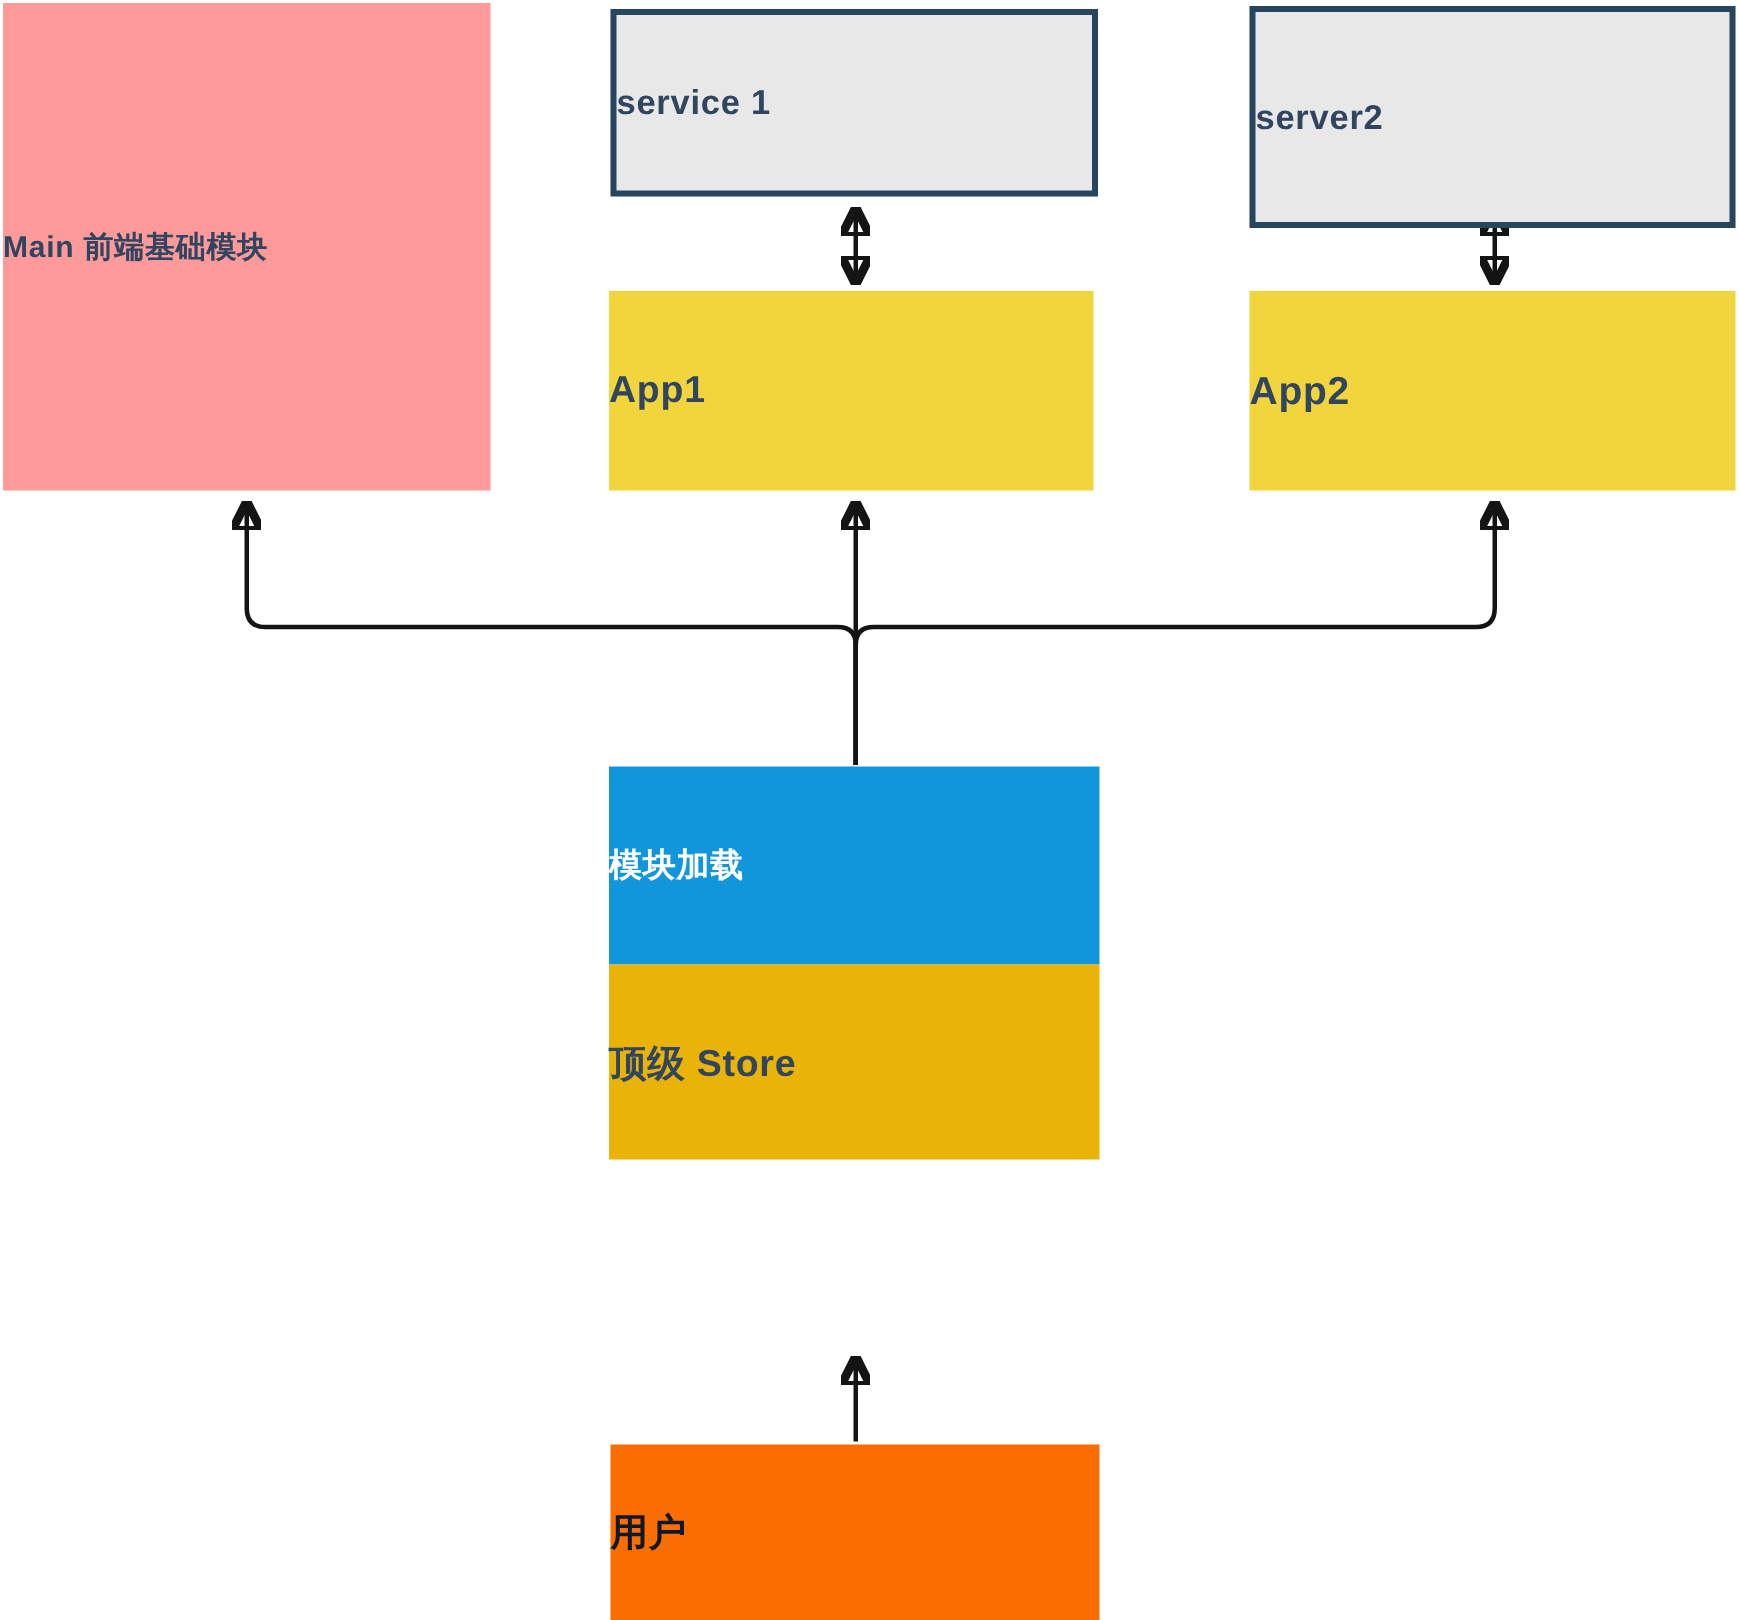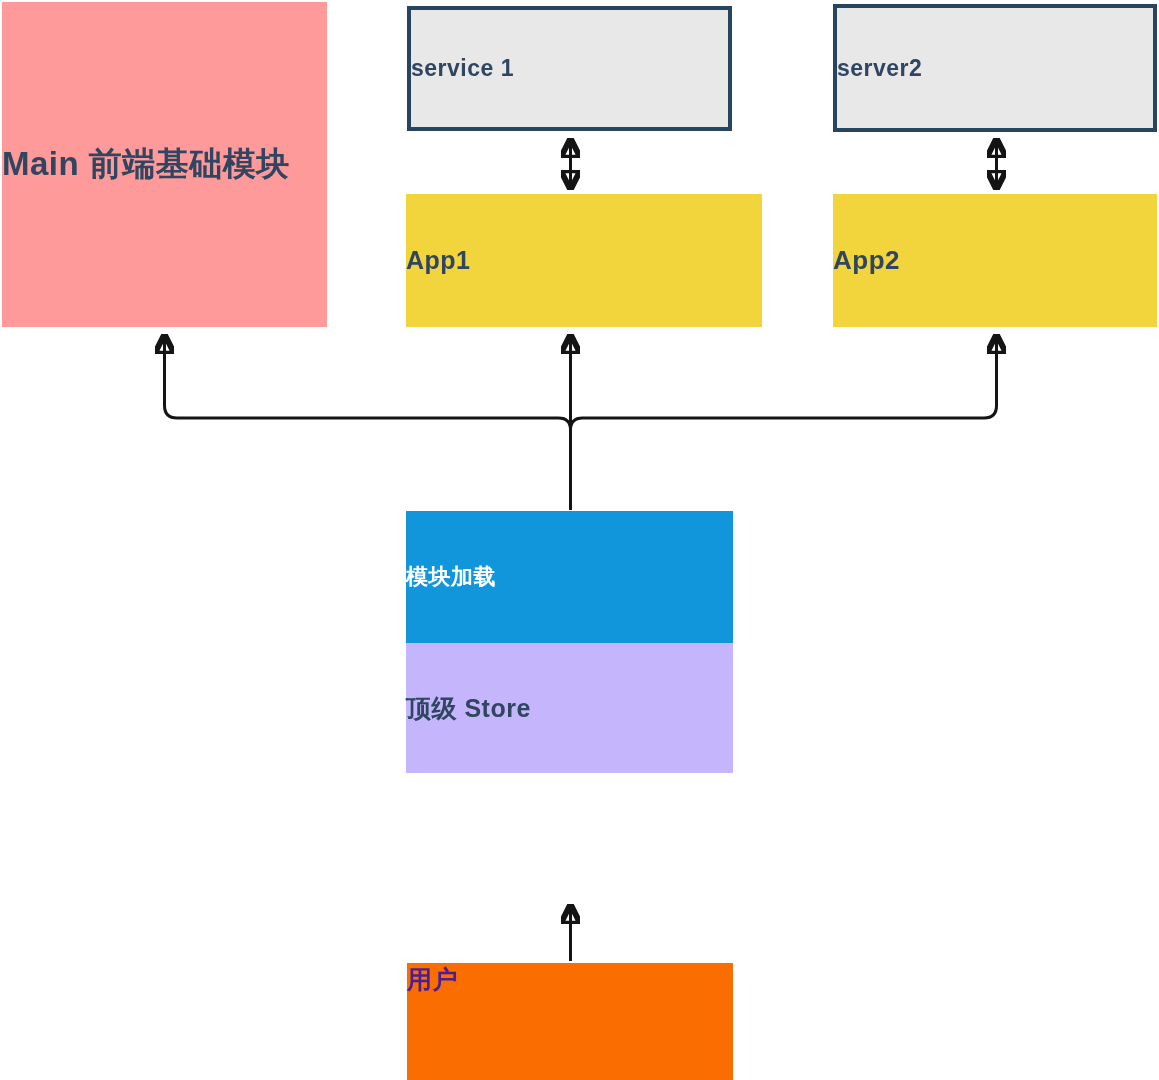--- a/index.html
+++ b/index.html
@@ -22,66 +22,67 @@
     justify-content: flex-start;
     text-align: center;
     font-weight: 700;
     color: #2F4560;
     letter-spacing: 0.5px;
     box-sizing: border-box;
   }
   .node-main {
     left: 2px; top: 2px; width: 325px; height: 325px;
     background: #FF9A9A;
-    font-size: 33px;
+    font-size: 20px;
   }
   .node-service1 {
     left: 407px; top: 6px; width: 325px; height: 125px;
     background: #E9E8E8;
     border: 4px solid #28455F;
     font-size: 23px;
   }
   .node-server2 {
-    left: 833px; top: 4px; width: 324px; height: 128px;
+    left: 833px; top: 4px; width: 324px; height: 148px;
     background: #E9E8E8;
     border: 4px solid #28455F;
     font-size: 23px;
   }
   .node-app1 {
-    left: 406px; top: 194px; width: 356px; height: 133px;
+    left: 406px; top: 194px; width: 323px; height: 133px;
     background: #F2D53D;
     font-size: 25px;
   }
   .node-app2 {
     left: 833px; top: 194px; width: 324px; height: 133px;
     background: #F2D53D;
     font-size: 26px;
   }
   .node-loader {
     left: 406px; top: 511px; width: 327px; height: 132px;
     background: #1196DC;
     color: #FFFFFF;
     font-size: 22px;
   }
   .node-store {
     left: 406px; top: 643px; width: 327px; height: 130px;
-    background: #c4b5fd;
+    background: #eab308;
     font-size: 25px;
   }
   .node-router {
     left: 406px; top: 773px; width: 327px; height: 127px;
     background: #C6E5FA;
     font-size: 25px;
   }
   .node-user {
     left: 407px; top: 963px; width: 326px; height: 117px;
     background: #FA6D00;
-    color: #4c1d95;
+    color: #0f172a;
     font-size: 25px;
     align-items: flex-start;
+    padding-top: 42px;
   }
   .edges-layer {
     position: absolute;
     left: 0; top: 0;
     width: 1159px;
     height: 1080px;
     pointer-events: none;
   }
   .edges-layer path {
     fill: none;

